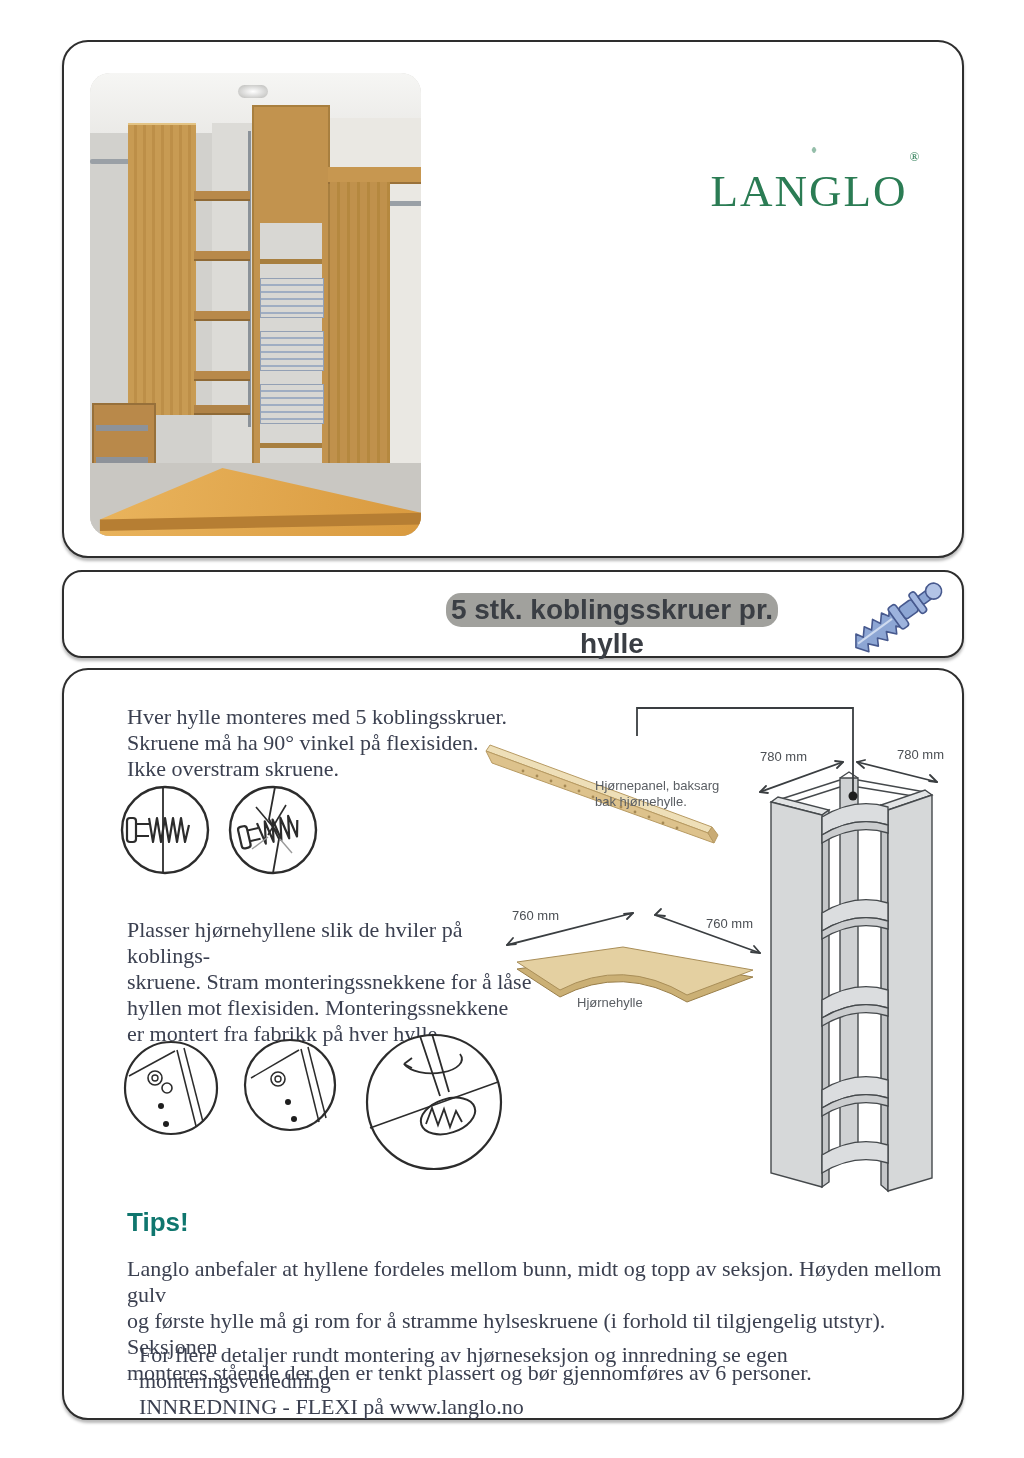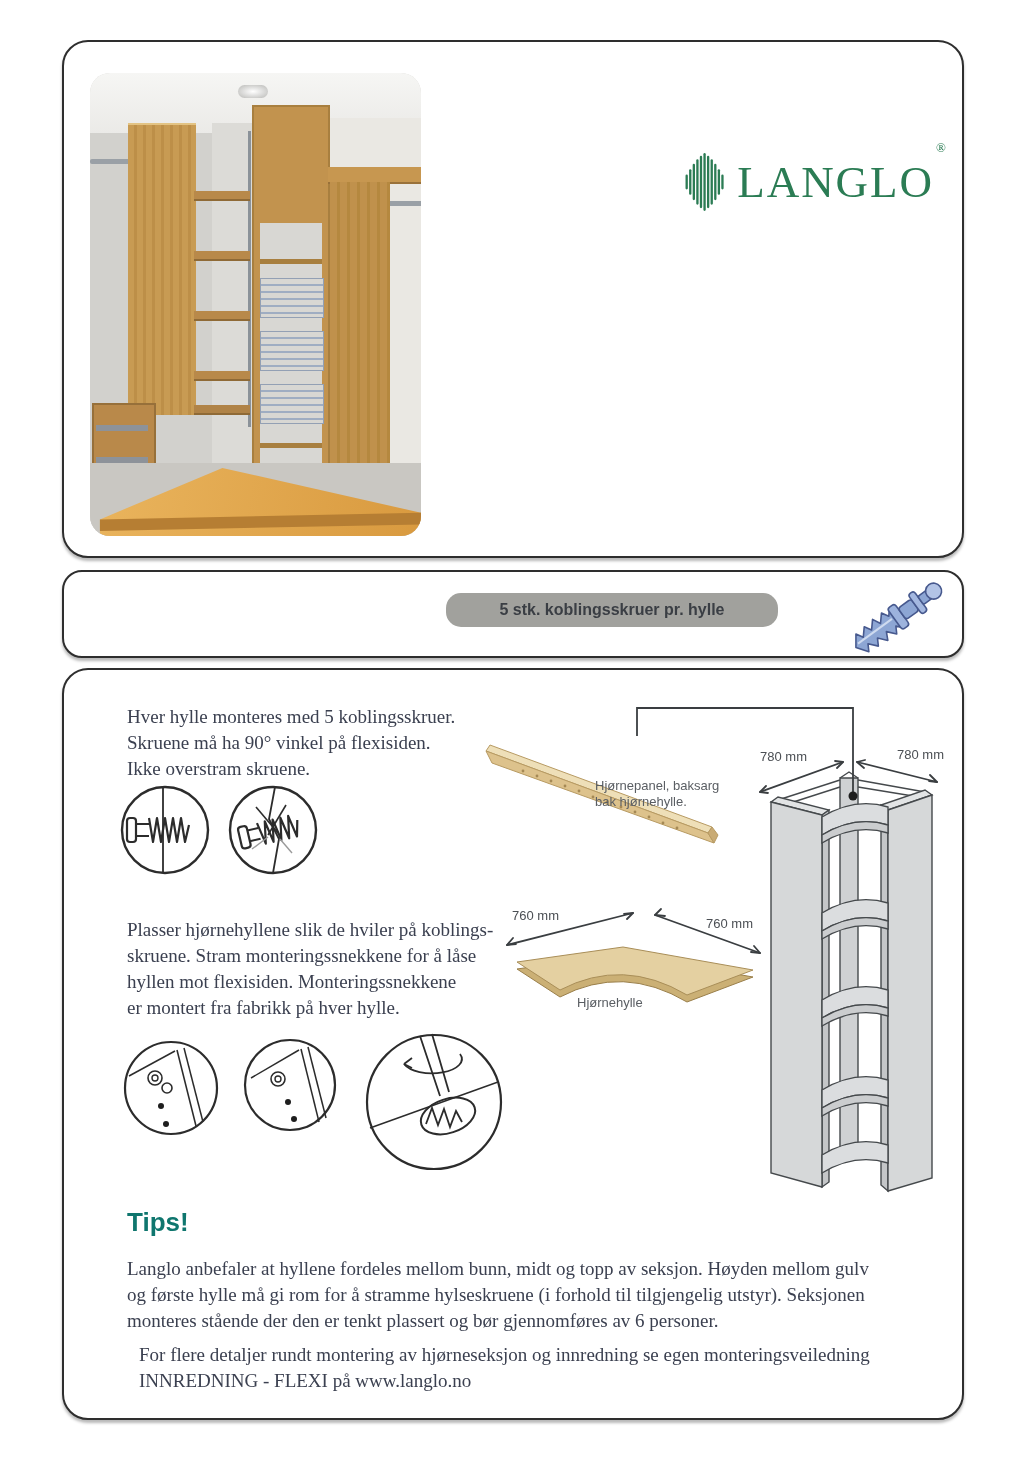--- a/index.html
+++ b/index.html
@@ -6,39 +6,39 @@
   #page{position:relative;width:1024px;height:1458px;background:#ffffff;overflow:hidden;
         font-family:"Liberation Sans",sans-serif;}
   .panel{position:absolute;background:#ffffff;border:2px solid #2e2e2e;border-radius:26px;
          box-shadow:0 3px 3px rgba(0,0,0,0.28);}
   
   #panel-top{left:62px;top:40px;width:898px;height:514px;}
   .photo{position:absolute;left:26px;top:31px;width:331px;height:463px;border-radius:20px;
          overflow:hidden;background:#d8d7d3;}
   .ph{position:absolute;}
   .brand-row{position:absolute;left:620px;top:105px;width:260px;height:70px;display:flex;
-             align-items:center;gap:12px;}
+             align-items:center;gap:12px;flex-direction:column;}
   .brand-text{font-family:"Liberation Serif",serif;font-size:45px;letter-spacing:2px;
               color:#2b7c54;font-weight:500;}
   .brand-reg{font-family:"Liberation Serif",serif;font-size:13px;color:#2b7c54;
              vertical-align:top;position:relative;top:-16px;left:2px;}
   .subtitle-wrap{position:absolute;left:478px;top:239px;width:405px;text-align:right;}
   .subtitle1{display:inline-block;font-size:20px;font-weight:bold;letter-spacing:2px;
              color:#35a182;transform:scaleX(0.88);transform-origin:right center;}
   .subtitle2{display:inline-block;font-size:31px;font-weight:500;letter-spacing:0.5px;
              color:#3d4247;transform:scaleX(0.83);transform-origin:right center;margin-top:6px;}
   
   #panel-mid{left:62px;top:570px;width:898px;height:84px;border-radius:20px;}
   .pill{position:absolute;left:382px;top:21px;width:332px;height:34px;background:#a1a19d;
-        border-radius:15px;text-align:center;line-height:34px;font-size:16px;font-weight:bold;
+        border-radius:15px;text-align:center;line-height:34px;font-size:28px;font-weight:bold;
         color:#3a3e44;}
   
   #panel-main{left:62px;top:668px;width:898px;height:748px;}
   .serif{font-family:"Liberation Serif","DejaVu Serif",serif;color:#3b4050;}
-  .para{position:absolute;font-size:19px;line-height:26px;white-space:pre-line;}
+  .para{position:absolute;font-size:22px;line-height:26px;white-space:pre-line;}
   .dlabel{position:absolute;font-size:13px;line-height:16px;color:#5a5e63;white-space:pre-line;}
   .dim{position:absolute;font-size:13px;color:#4b4f54;}
   .tips-title{position:absolute;font-size:26px;font-weight:bold;color:#0f766e;}
   svg{position:absolute;}
 </style>
 </head>
 <body>
 
 <div id="page">
 

